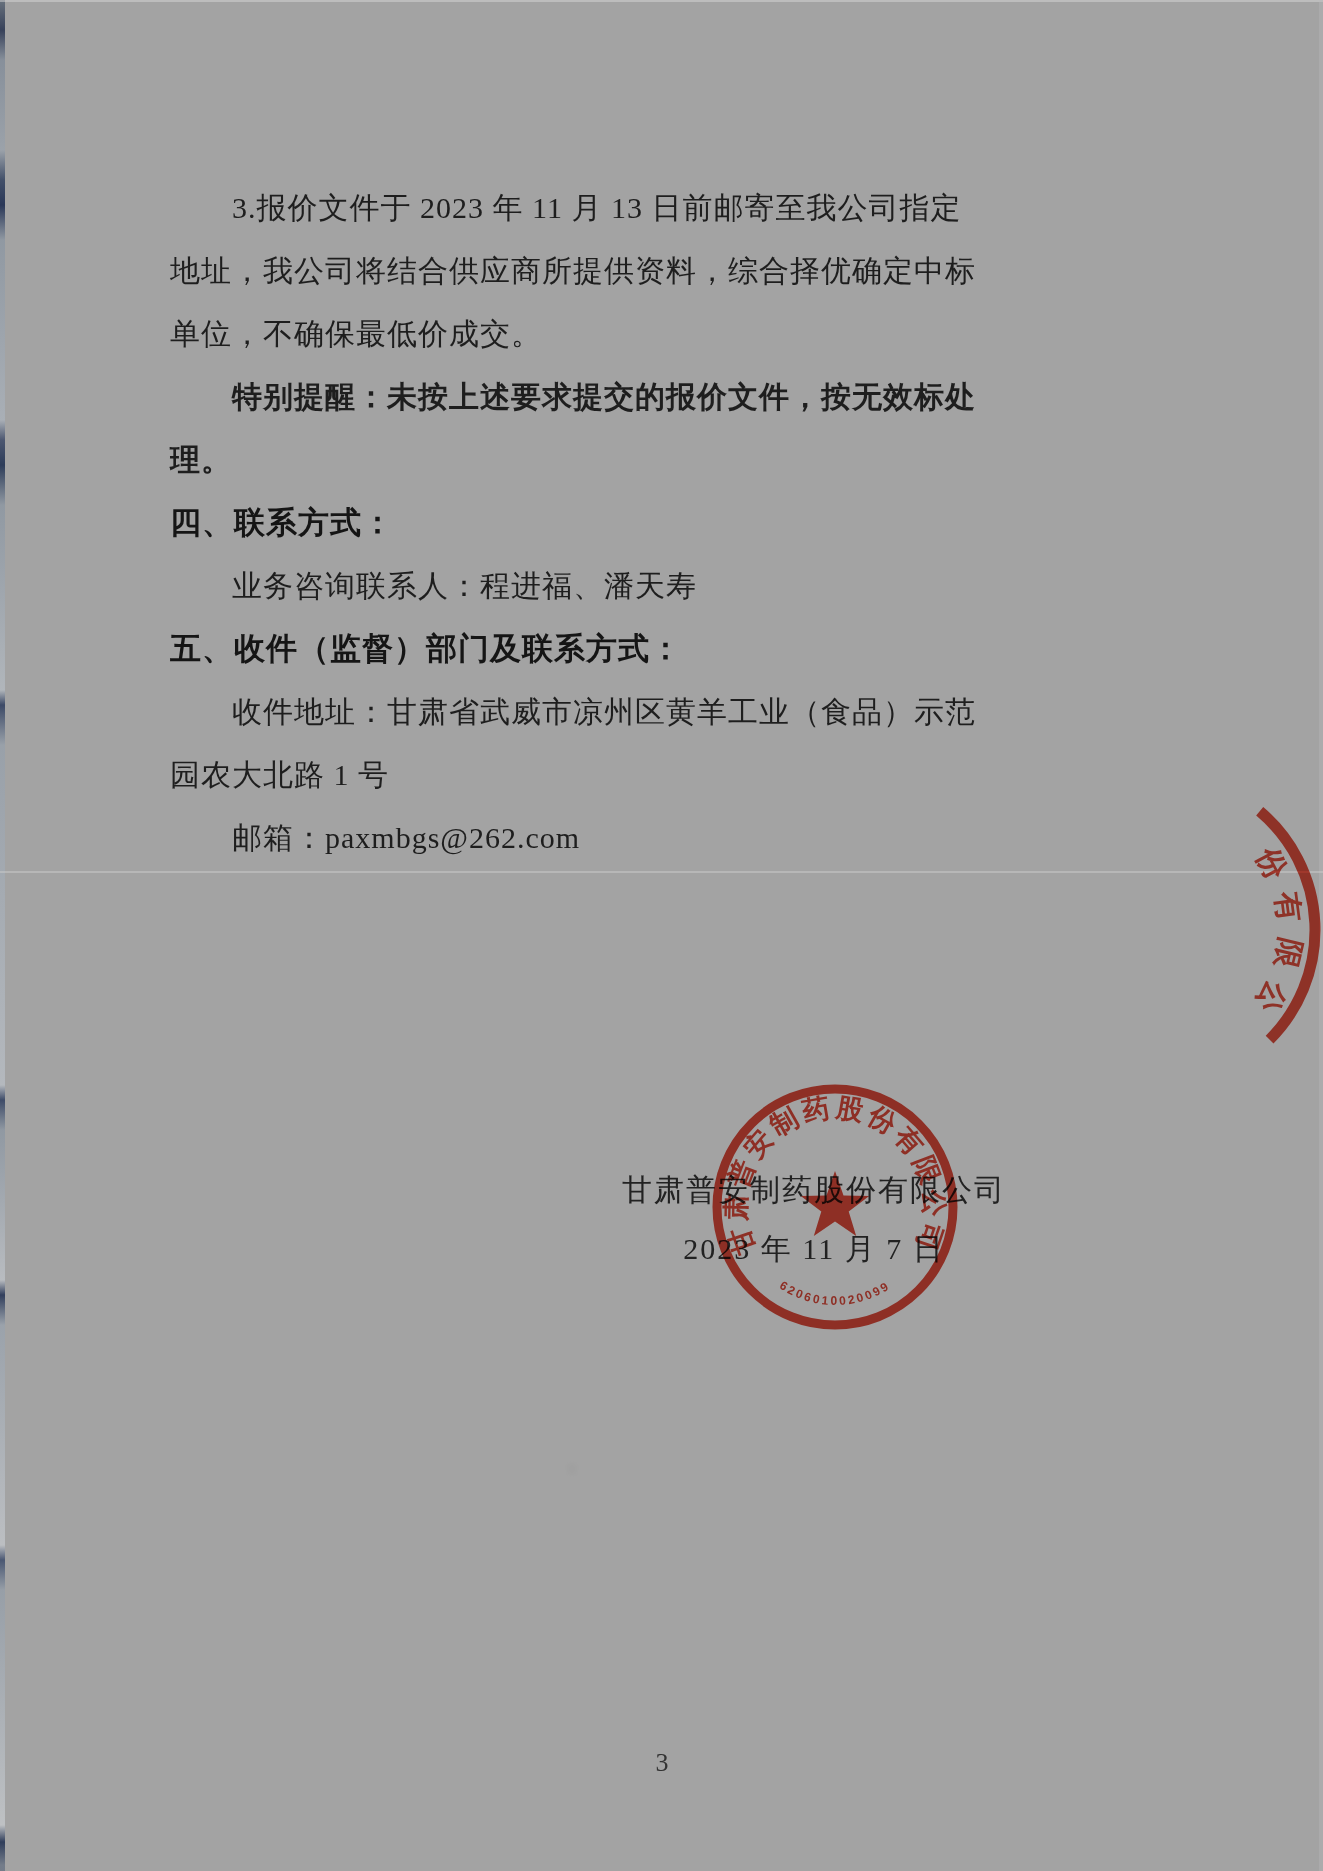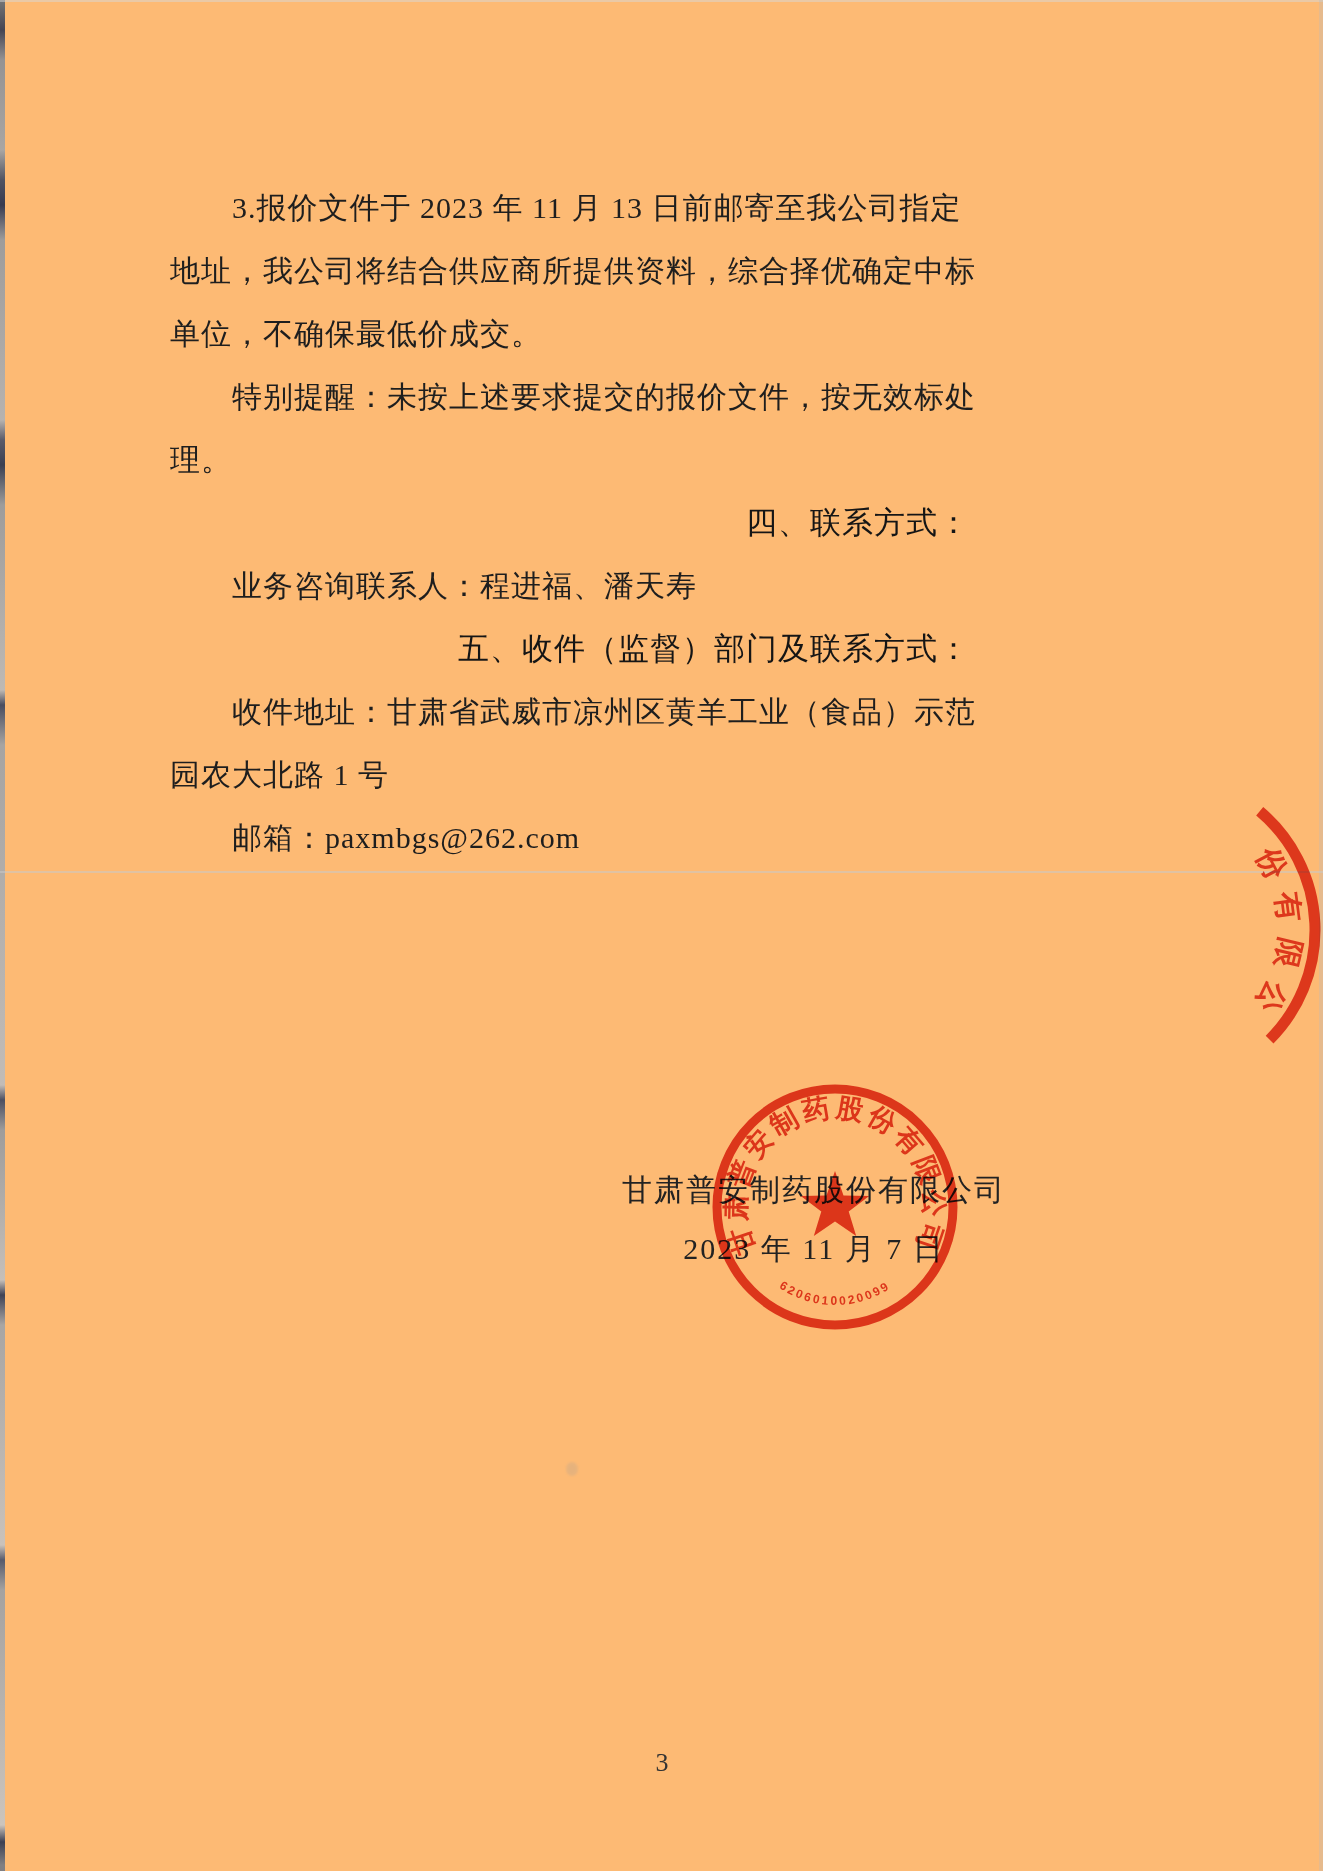--- a/index.html
+++ b/index.html
@@ -5,21 +5,21 @@
 <style>
   html, body {
     margin: 0;
     padding: 0;
     background: #ffffff;
   }
   .page {
     position: relative;
     width: 1323px;
     height: 1871px;
-    background: #fdba74;
+    background: #a3a3a3;
     overflow: hidden;
     font-family: "Liberation Serif", "DejaVu Serif", serif;
     color: #1c1c1c;
   }
   
   .edge-left {
     position: absolute;
     left: 0; top: 0;
     width: 5px; height: 1871px;
     background: linear-gradient(to bottom,
@@ -69,22 +69,22 @@
   }
   .line {
     height: 63px;
     line-height: 63px;
     font-size: 30px;
     letter-spacing: 1px;
     white-space: pre;
     color: #1e1e1e;
   }
   .line.indent { padding-left: 62px; }
-  .line.bold { font-weight: normal; }
-  .line.heading { font-weight: normal; font-size: 31px; color: #151515; text-align: right; }
+  .line.bold { font-weight: bold; }
+  .line.heading { font-weight: bold; font-size: 31px; color: #151515; }
   
   .signature {
     position: absolute;
     left: 588px; top: 1160px;
     width: 452px;
     text-align: center;
   }
   .signature .sig-line {
     font-size: 30px;
     line-height: 59px;

